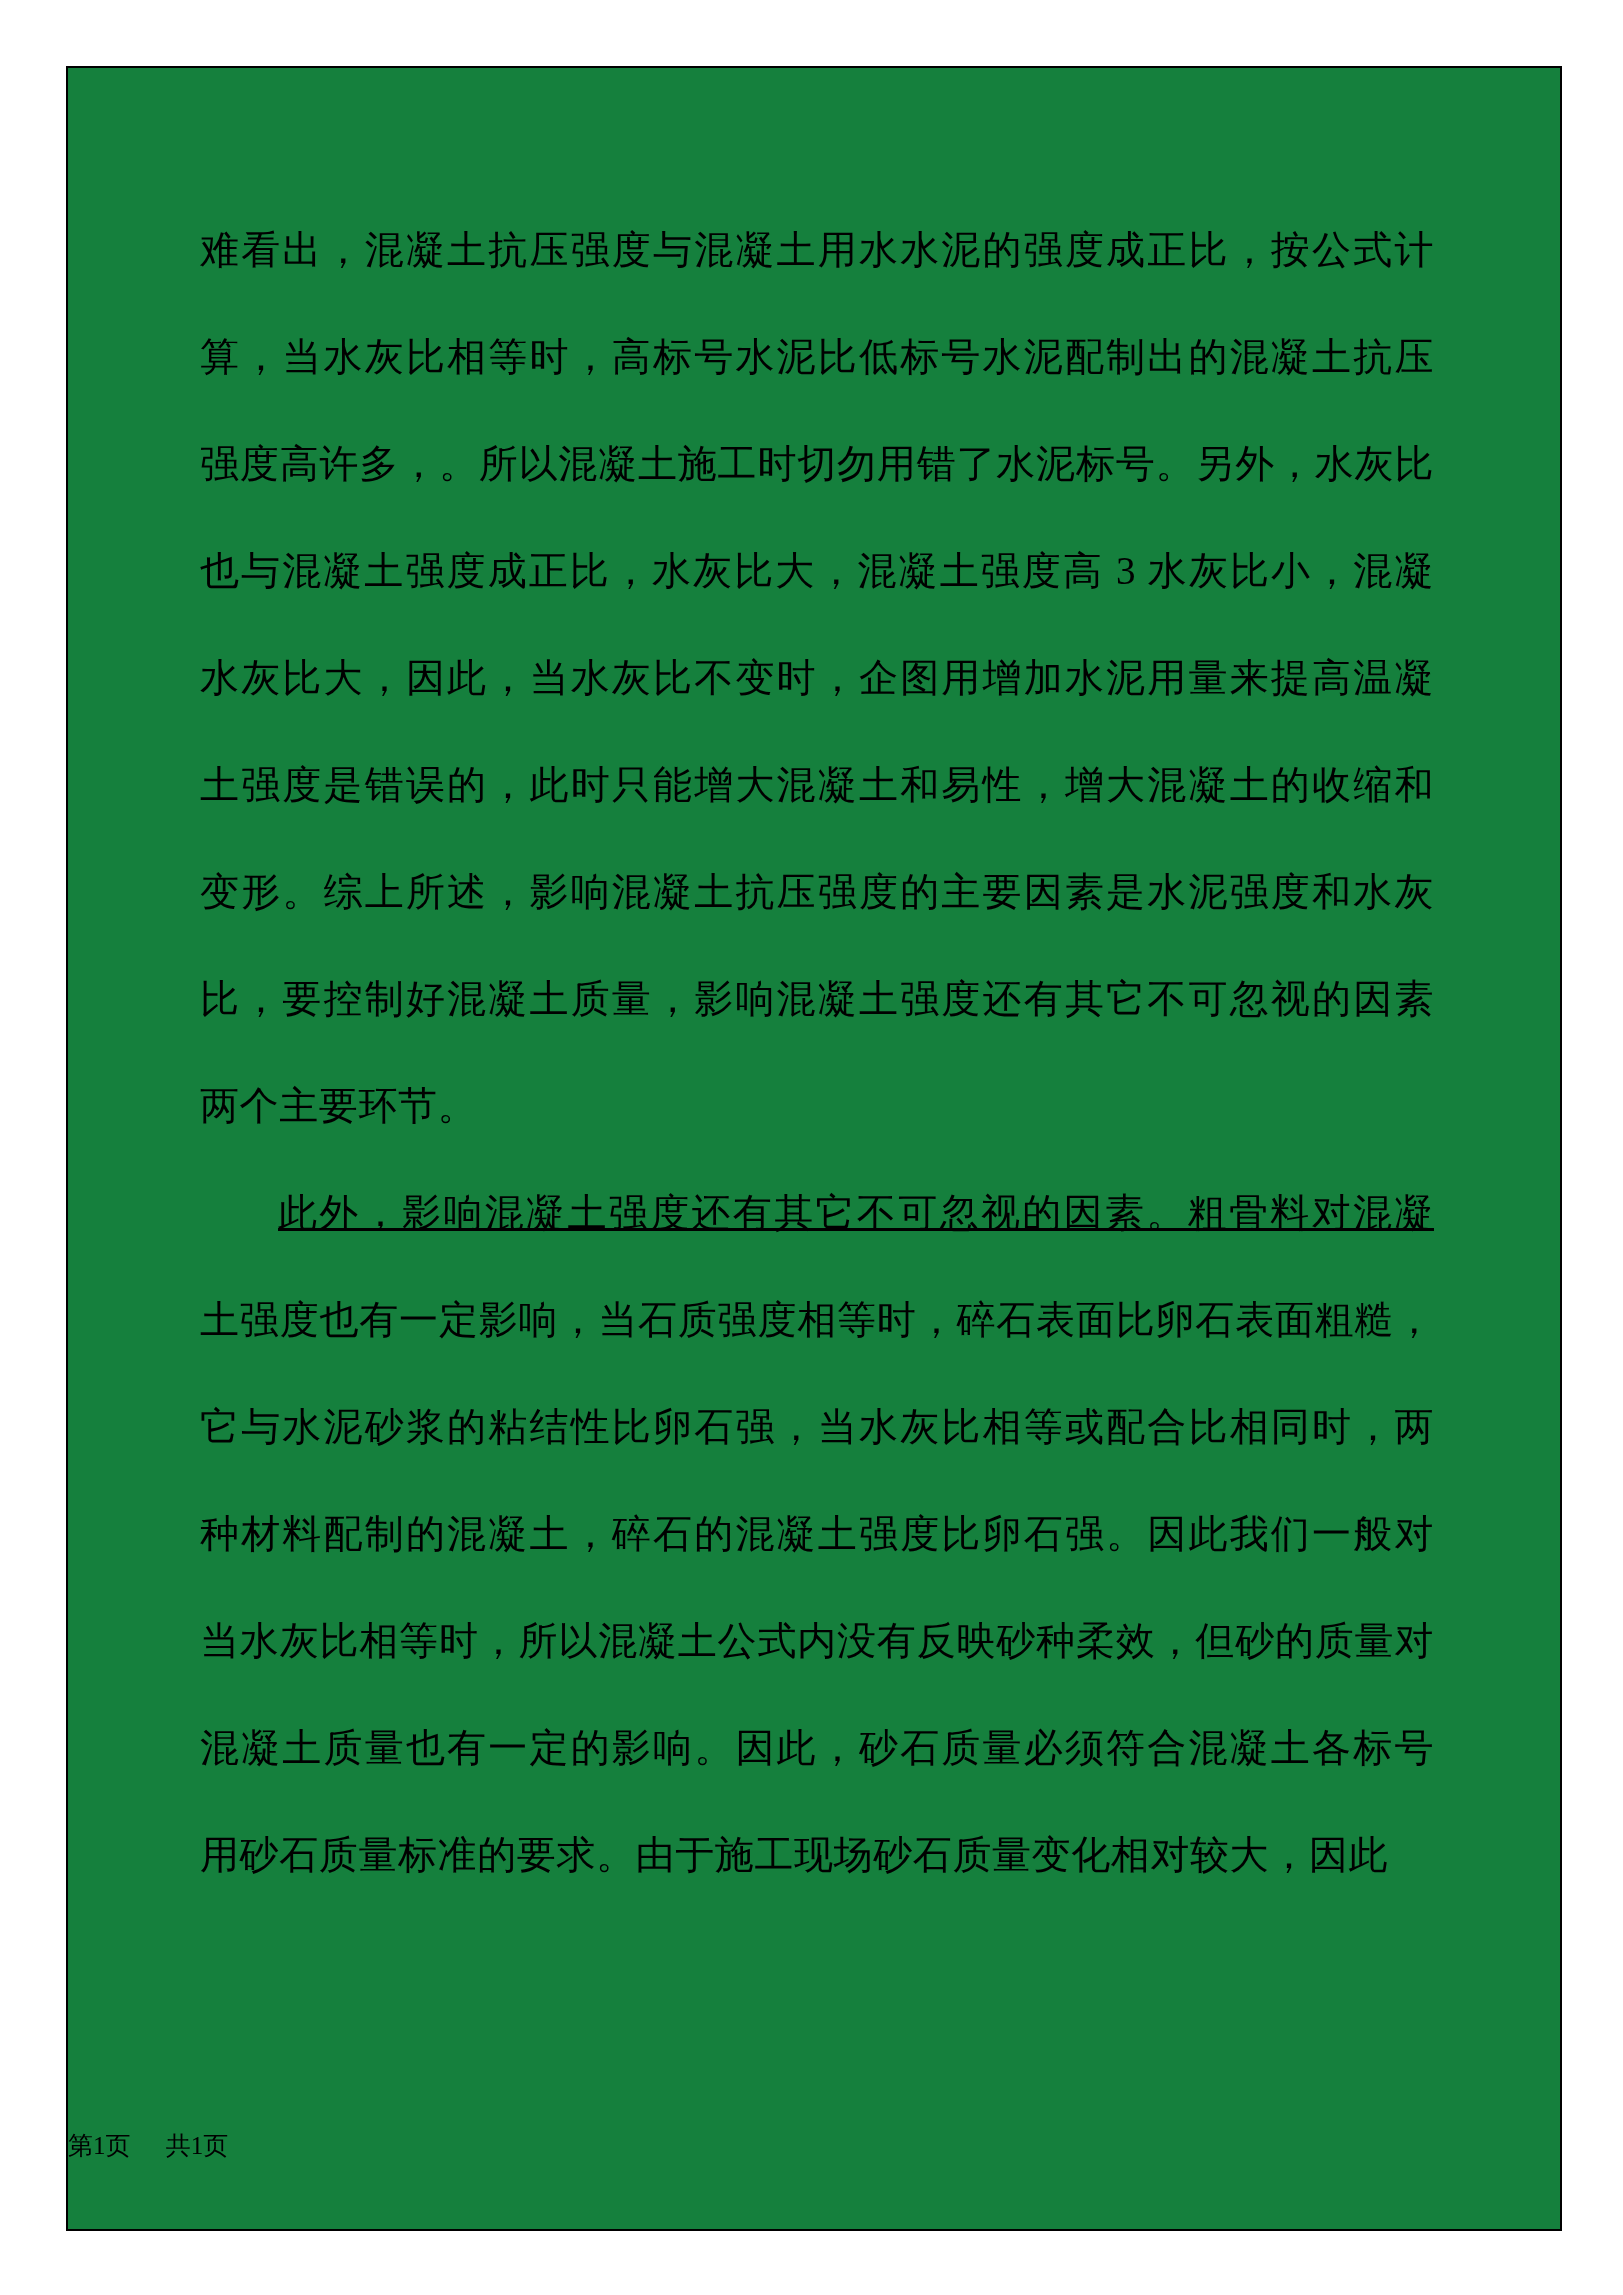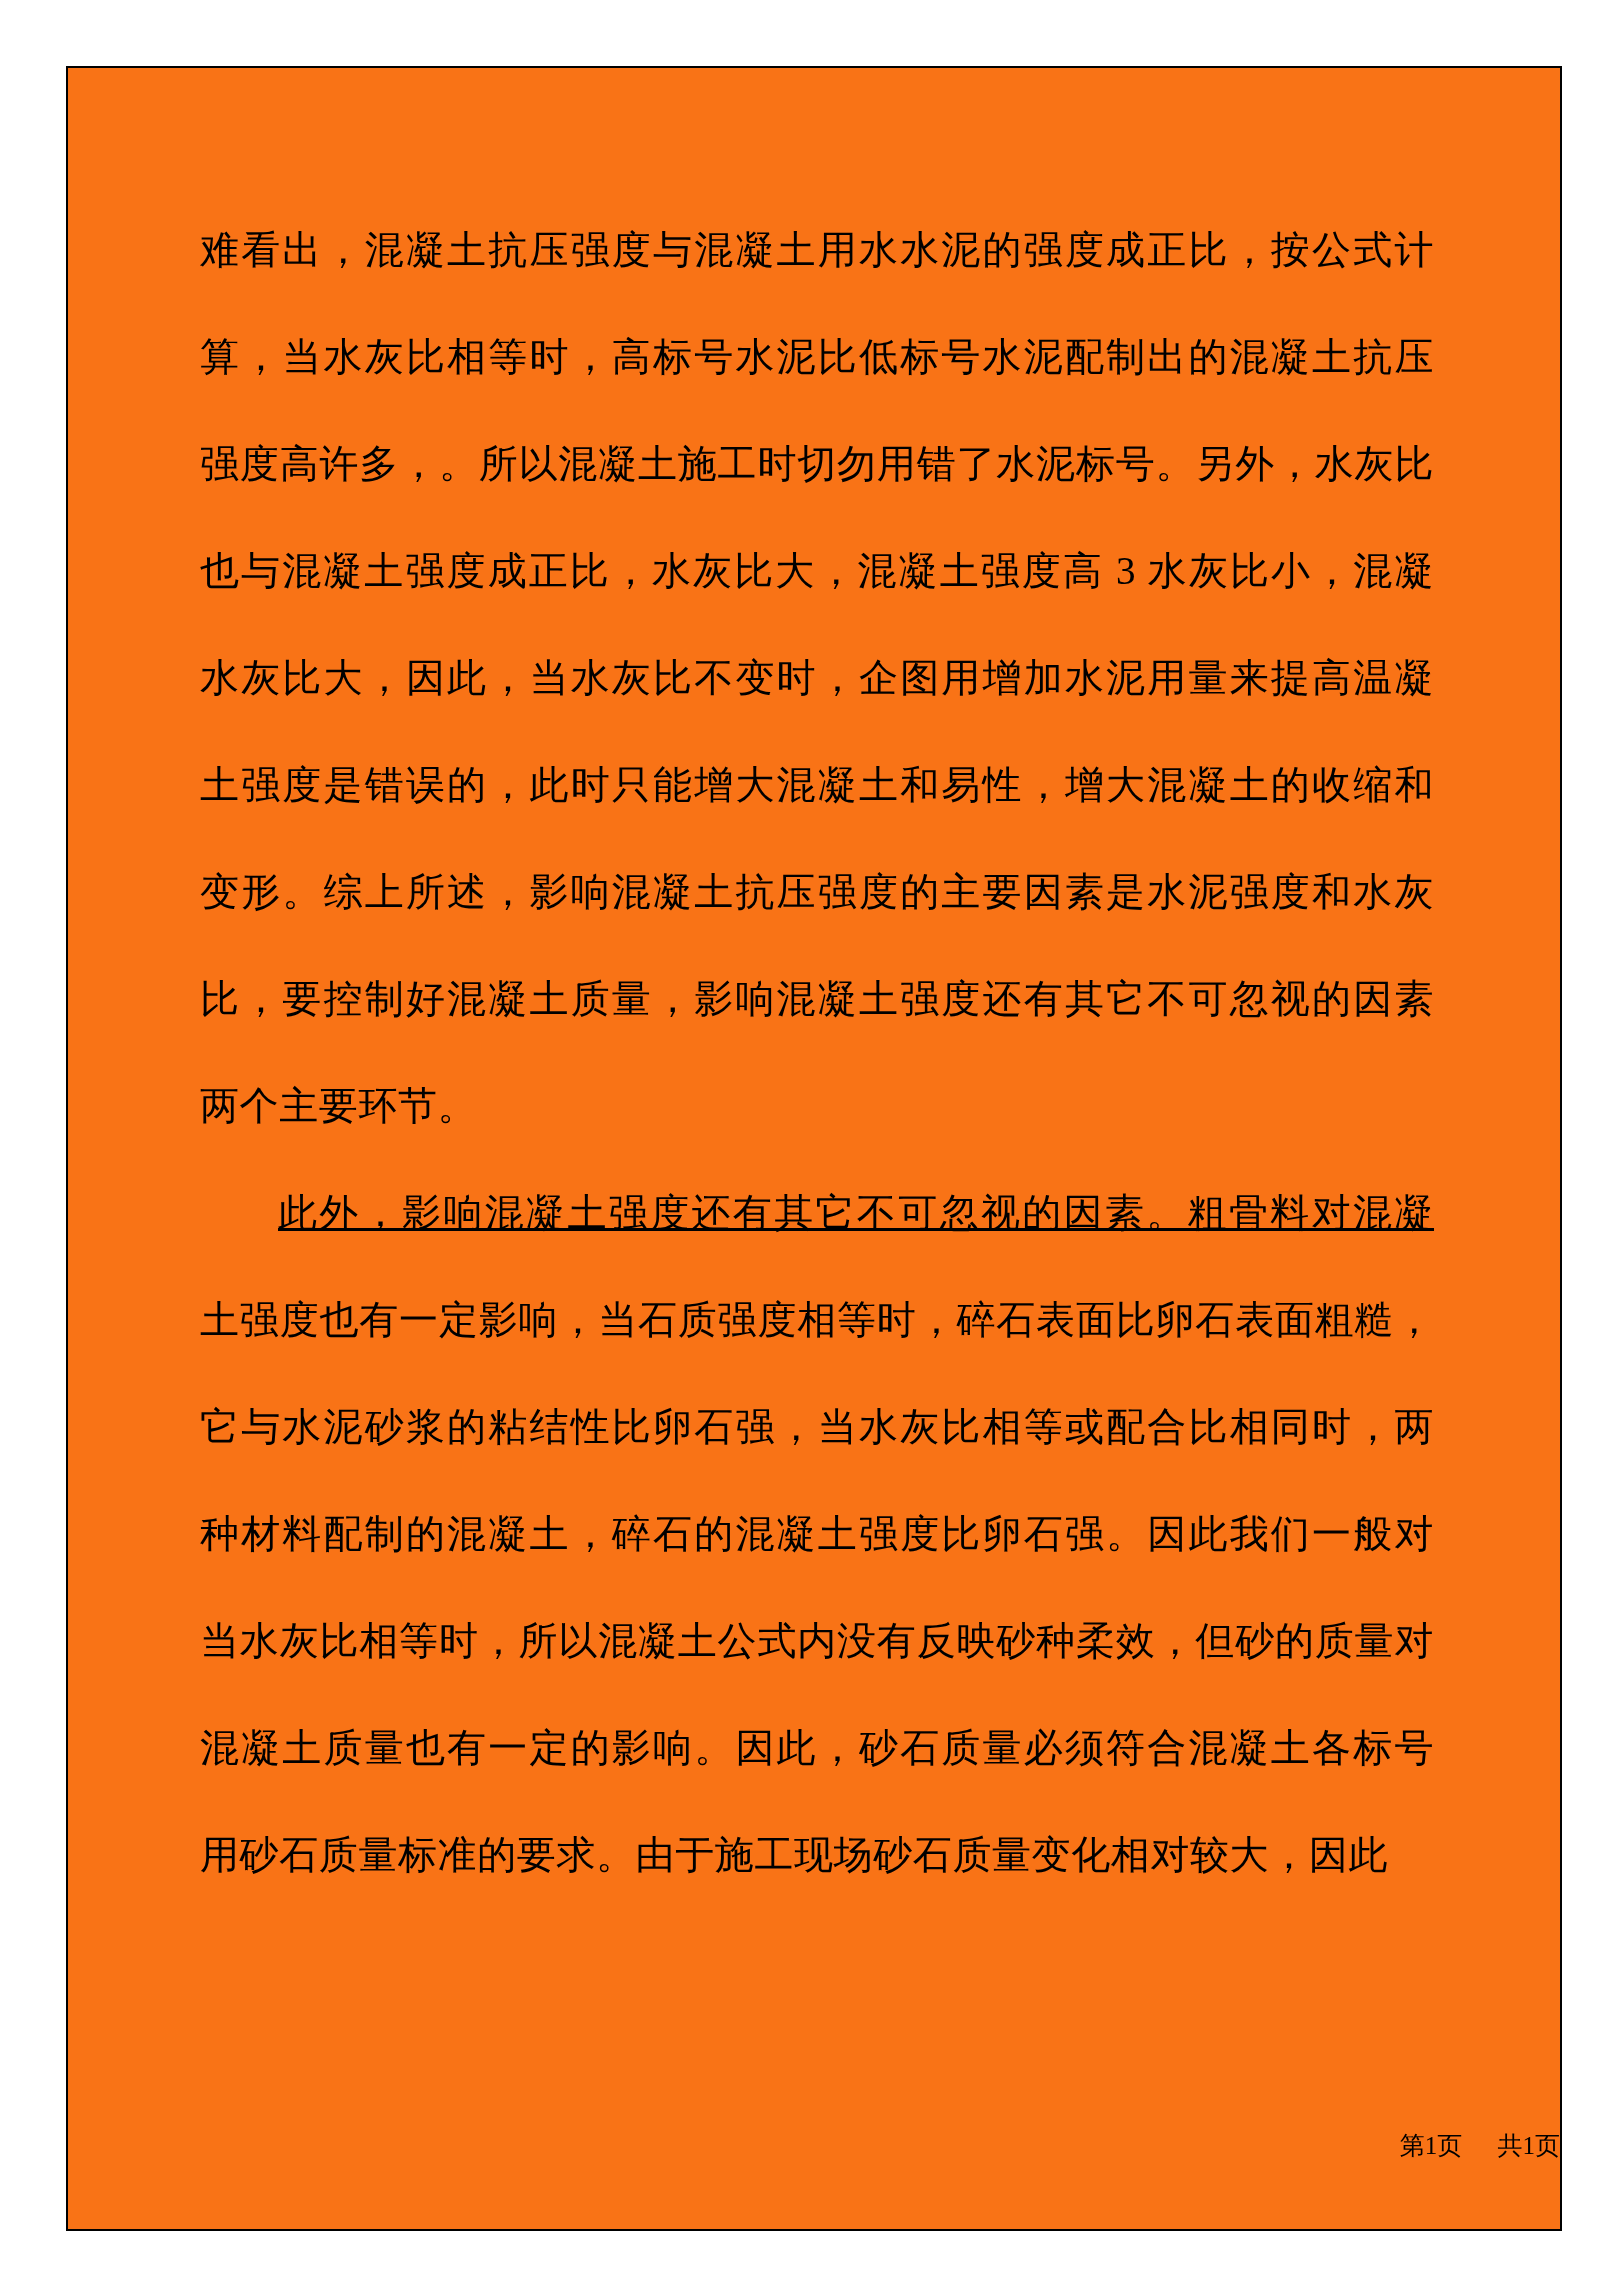--- a/index.html
+++ b/index.html
@@ -15,21 +15,21 @@
     color: #000000;
   }
   .page-frame {
     position: absolute;
     left: 66px;
     top: 66px;
     width: 1496px;
     height: 2165px;
     border: 2.2px solid #000000;
     box-sizing: border-box;
-    background: #f97316;
+    background: #15803d;
   }
   .doc-body {
     position: absolute;
     left: 132px;
     top: 128px;
     width: 1234px;
   }
   .paragraph {
     margin: 0;
     padding: 0;
@@ -51,21 +51,21 @@
   }
   .line.indent {
     text-indent: 2em;
     text-decoration: underline;
   }
   .footer {
     position: absolute;
     left: 0;
     right: 0;
     bottom: 66px;
-    text-align: right;
+    text-align: left;
     font-size: 25px;
     line-height: 34px;
     color: #000000;
   }
   .footer .footer-part + .footer-part {
     margin-left: 29px;
   }
 </style>
 </head>
 <body>

